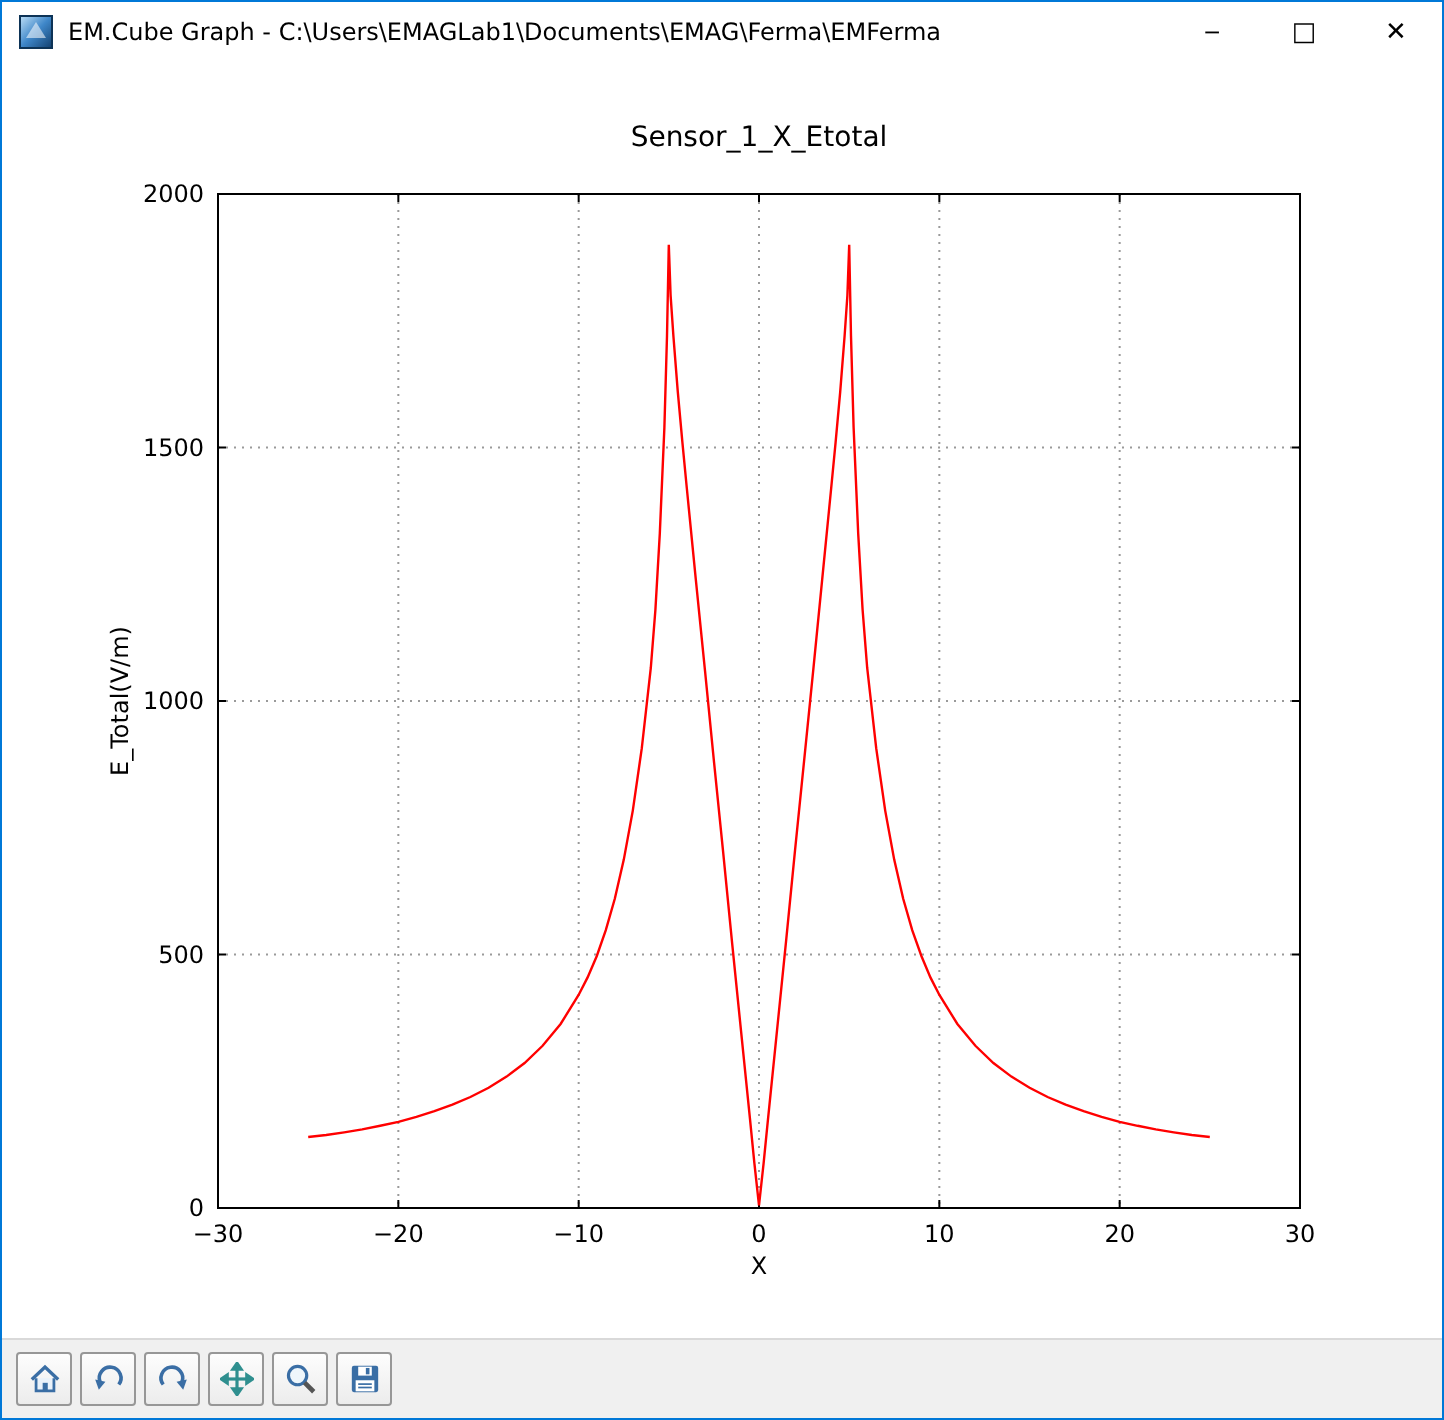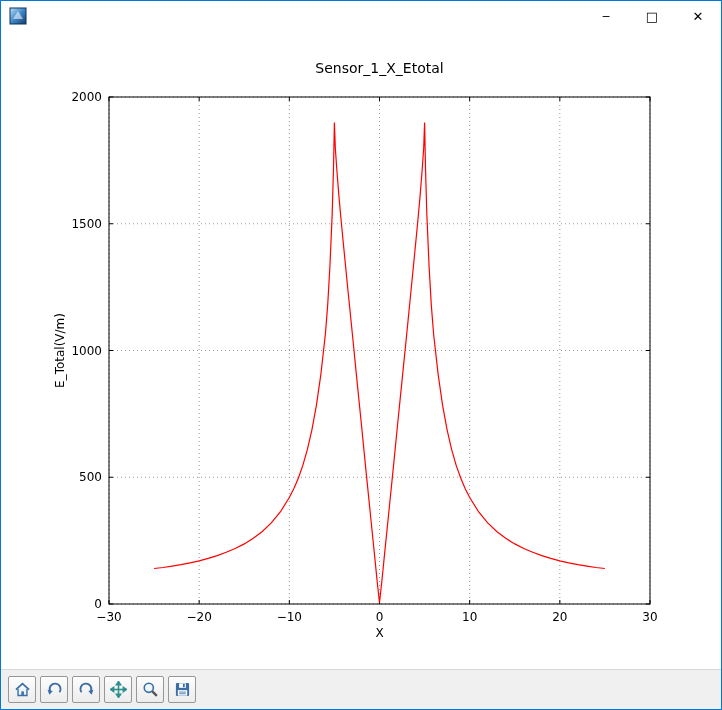--- a/index.html
+++ b/index.html
@@ -70,20 +70,21 @@
       <defs>
         <linearGradient id="ic" x1="0" y1="0" x2="1" y2="1">
           <stop offset="0" stop-color="#bfe0f7"></stop>
           <stop offset="0.5" stop-color="#3f87c9"></stop>
           <stop offset="1" stop-color="#123f6d"></stop>
         </linearGradient>
       </defs>
       <rect x="1" y="1" width="16" height="16" fill="url(#ic)" stroke="#0d3356" stroke-width="1"></rect>
       <path d="M4 12 L9 4 L14 12 Z" fill="#ffffff" opacity="0.55"></path>
     </svg>
+    <span class="title-text">EM.Cube Graph - C:\Users\EMAGLab1\Documents\EMAG\Ferma\EMFerma</span>
     <div class="win-controls">
       <div class="win-btn">─</div>
       <div class="win-btn max">□</div>
       <div class="win-btn close">✕</div>
     </div>
   </div>
 
   <div class="figure">
     <svg id="chart" width="720" height="638" viewBox="0 0 720 638">
         <line x1="108" y1="66" x2="108" y2="573" class="grid"></line>

